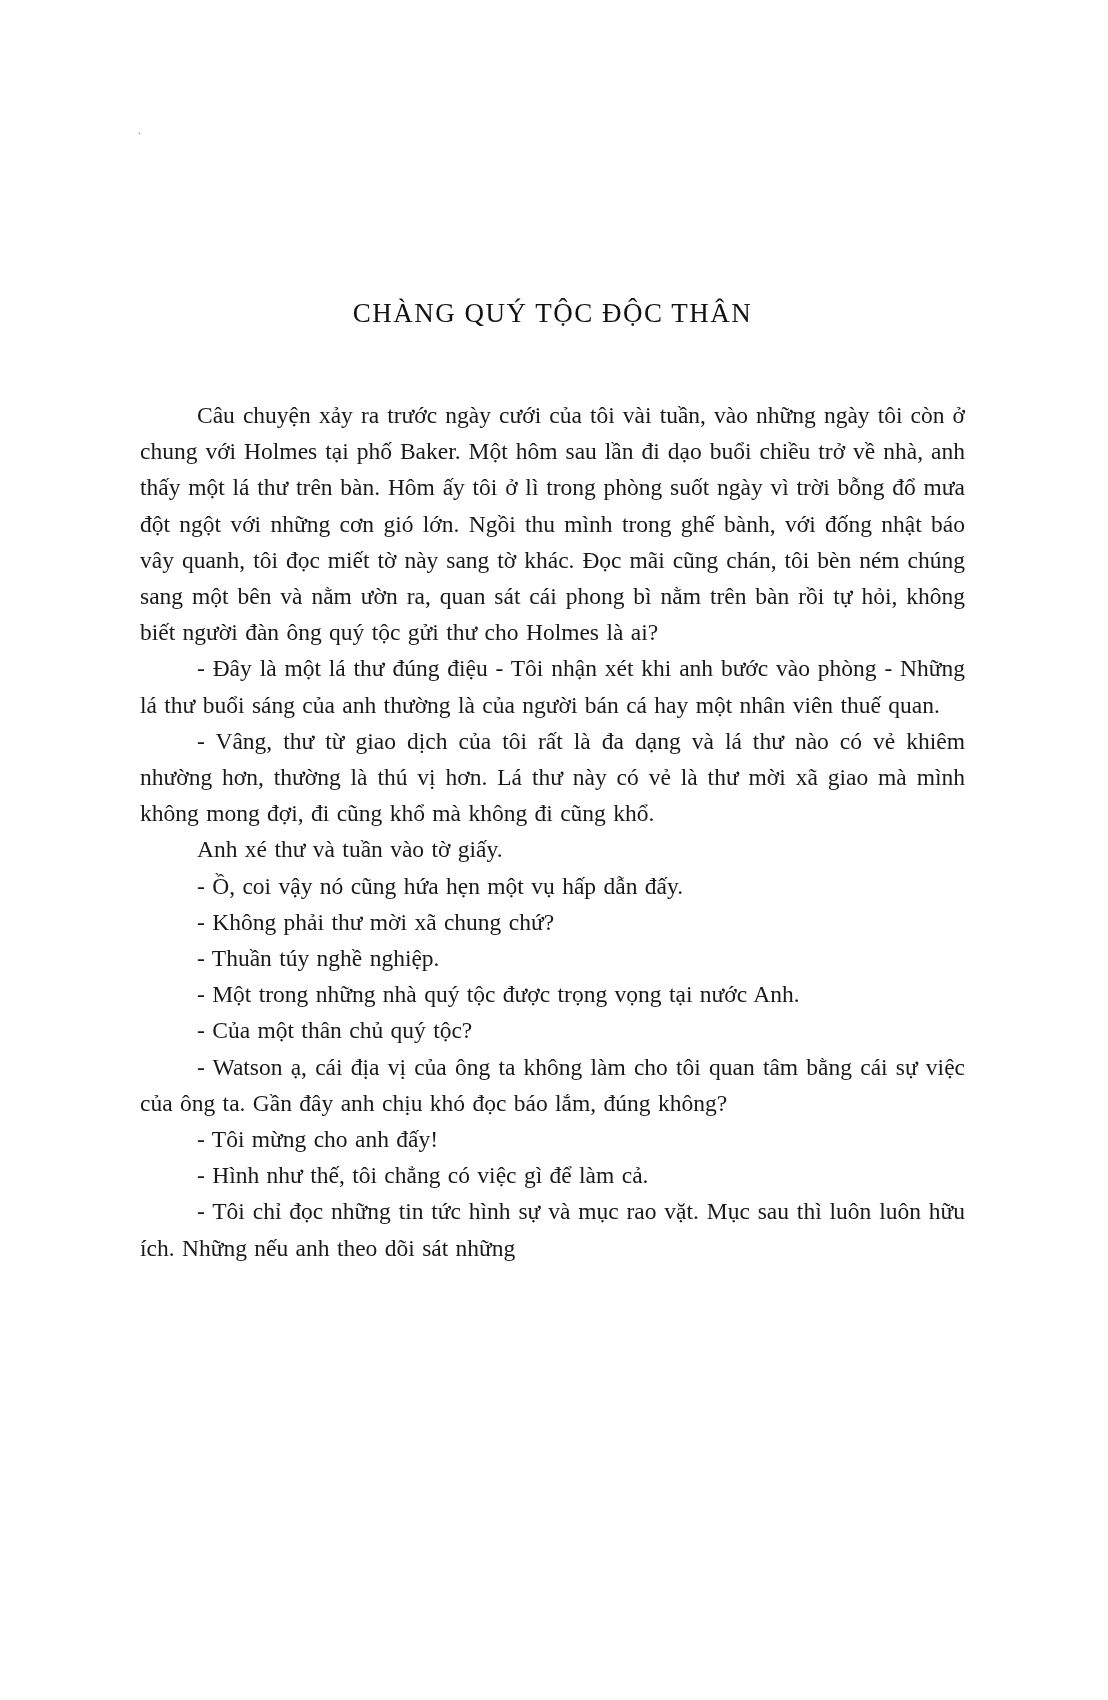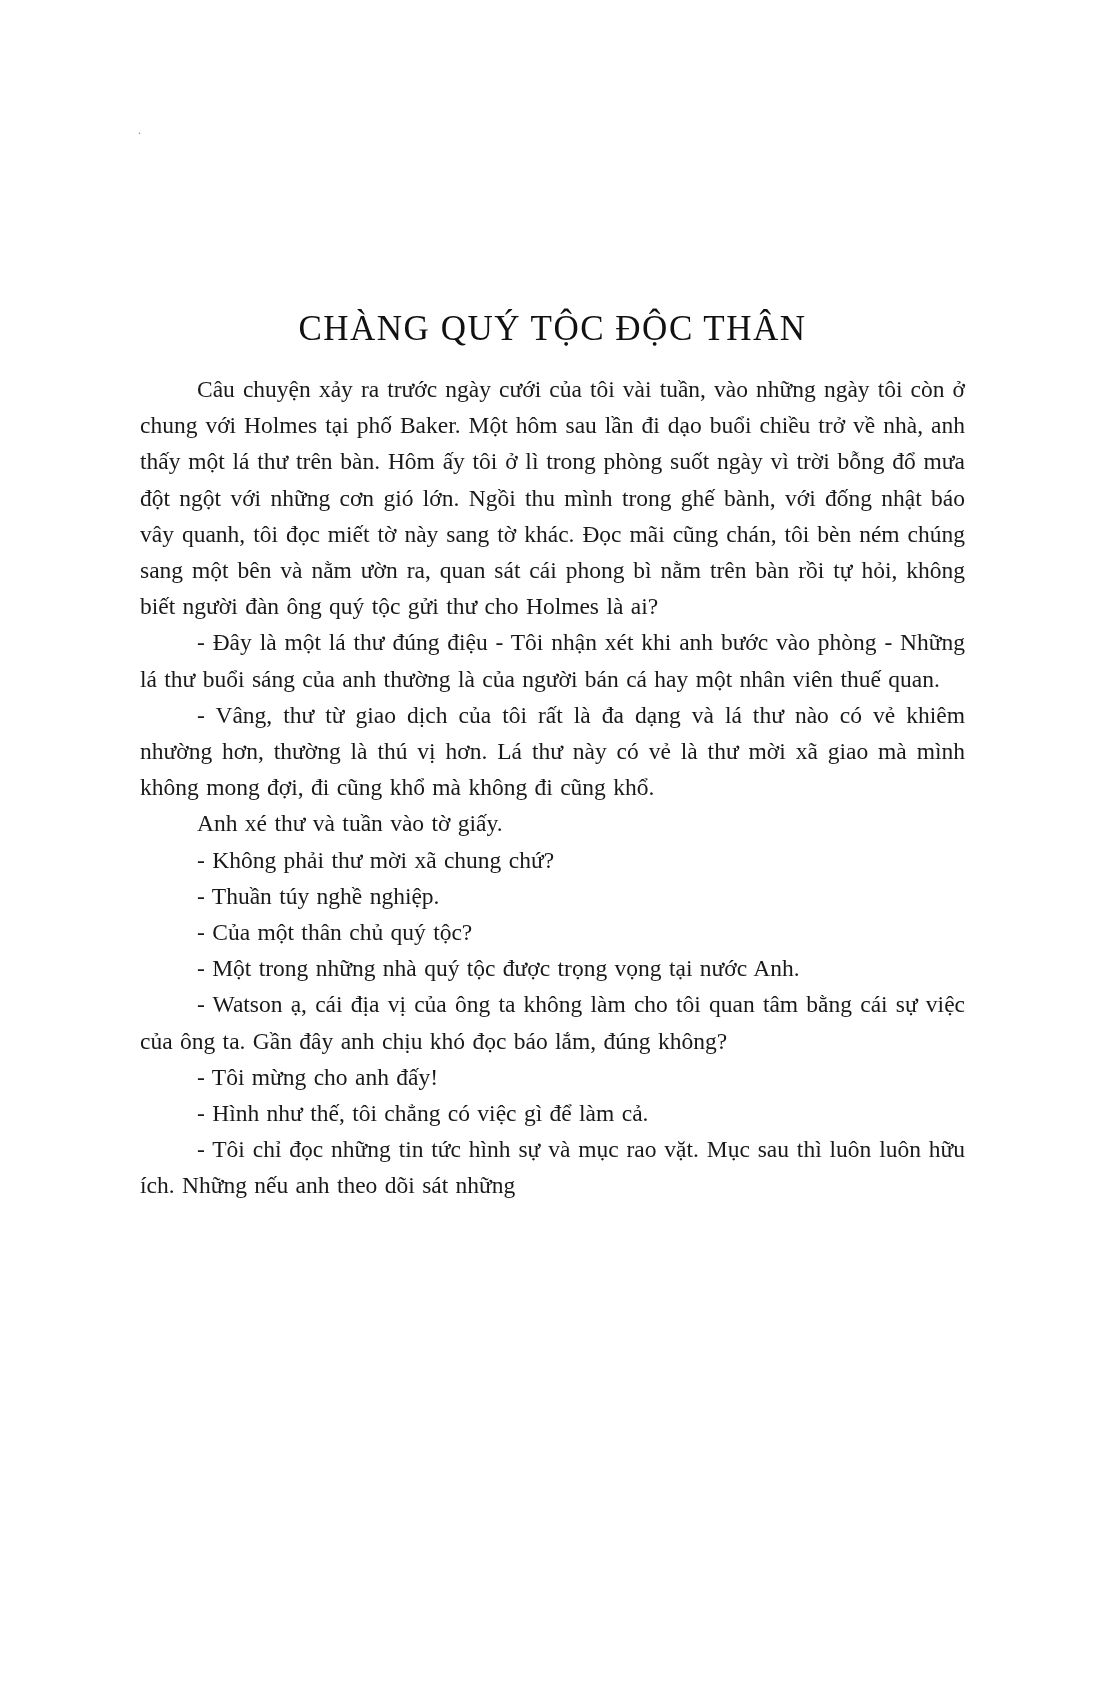--- a/index.html
+++ b/index.html
@@ -20,31 +20,31 @@
   }
   .corner-mark {
     position: absolute;
     left: 138px;
     top: 124px;
     font-size: 12px;
     color: #8a8a8a;
     line-height: 1;
   }
   .chapter-title {
-    margin: 11px;
+    margin: 0;
     padding-top: 298px;
     text-align: center;
-    font-size: 35px;
+    font-size: 27px;
     font-weight: normal;
     letter-spacing: 1.5px;
     color: #111111;
     white-space: nowrap;
   }
   .chapter-body {
-    margin-top: 22px;
+    margin-top: 68px;
     font-size: 23.5px;
     line-height: 36.2px;
     text-align: justify;
     color: #191919;
   }
   .chapter-body p {
     margin: 0;
     text-indent: 57px;
     word-spacing: 1.5px;
   }
@@ -56,23 +56,24 @@
 
   <span class="corner-mark">.</span>
 
   <h1 class="chapter-title">CHÀNG QUÝ TỘC ĐỘC THÂN</h1>
 
   <div class="chapter-body">
     <p>Câu chuyện xảy ra trước ngày cưới của tôi vài tuần, vào những ngày tôi còn ở chung với Holmes tại phố Baker. Một hôm sau lần đi dạo buổi chiều trở về nhà, anh thấy một lá thư trên bàn. Hôm ấy tôi ở lì trong phòng suốt ngày vì trời bỗng đổ mưa đột ngột với những cơn gió lớn. Ngồi thu mình trong ghế bành, với đống nhật báo vây quanh, tôi đọc miết tờ này sang tờ khác. Đọc mãi cũng chán, tôi bèn ném chúng sang một bên và nằm ườn ra, quan sát cái phong bì nằm trên bàn rồi tự hỏi, không biết người đàn ông quý tộc gửi thư cho Holmes là ai?</p>
     <p>- Đây là một lá thư đúng điệu - Tôi nhận xét khi anh bước vào phòng - Những lá thư buổi sáng của anh thường là của người bán cá hay một nhân viên thuế quan.</p>
     <p>- Vâng, thư từ giao dịch của tôi rất là đa dạng và lá thư nào có vẻ khiêm nhường hơn, thường là thú vị hơn. Lá thư này có vẻ là thư mời xã giao mà mình không mong đợi, đi cũng khổ mà không đi cũng khổ.</p>
     <p>Anh xé thư và tuần vào tờ giấy.</p>
+    <p>- Ồ, coi vậy nó cũng hứa hẹn một vụ hấp dẫn đấy.</p>
     <p>- Không phải thư mời xã chung chứ?</p>
     <p>- Thuần túy nghề nghiệp.</p>
+    <p>- Một trong những nhà quý tộc được trọng vọng tại nước Anh.</p>
     <p>- Của một thân chủ quý tộc?</p>
-    <p>- Một trong những nhà quý tộc được trọng vọng tại nước Anh.</p>
     <p>- Watson ạ, cái địa vị của ông ta không làm cho tôi quan tâm bằng cái sự việc của ông ta. Gần đây anh chịu khó đọc báo lắm, đúng không?</p>
     <p>- Tôi mừng cho anh đấy!</p>
     <p>- Hình như thế, tôi chẳng có việc gì để làm cả.</p>
     <p>- Tôi chỉ đọc những tin tức hình sự và mục rao vặt. Mục sau thì luôn luôn hữu ích. Những nếu anh theo dõi sát những</p>
   </div>
 
 </div>
 
 </body></html>

